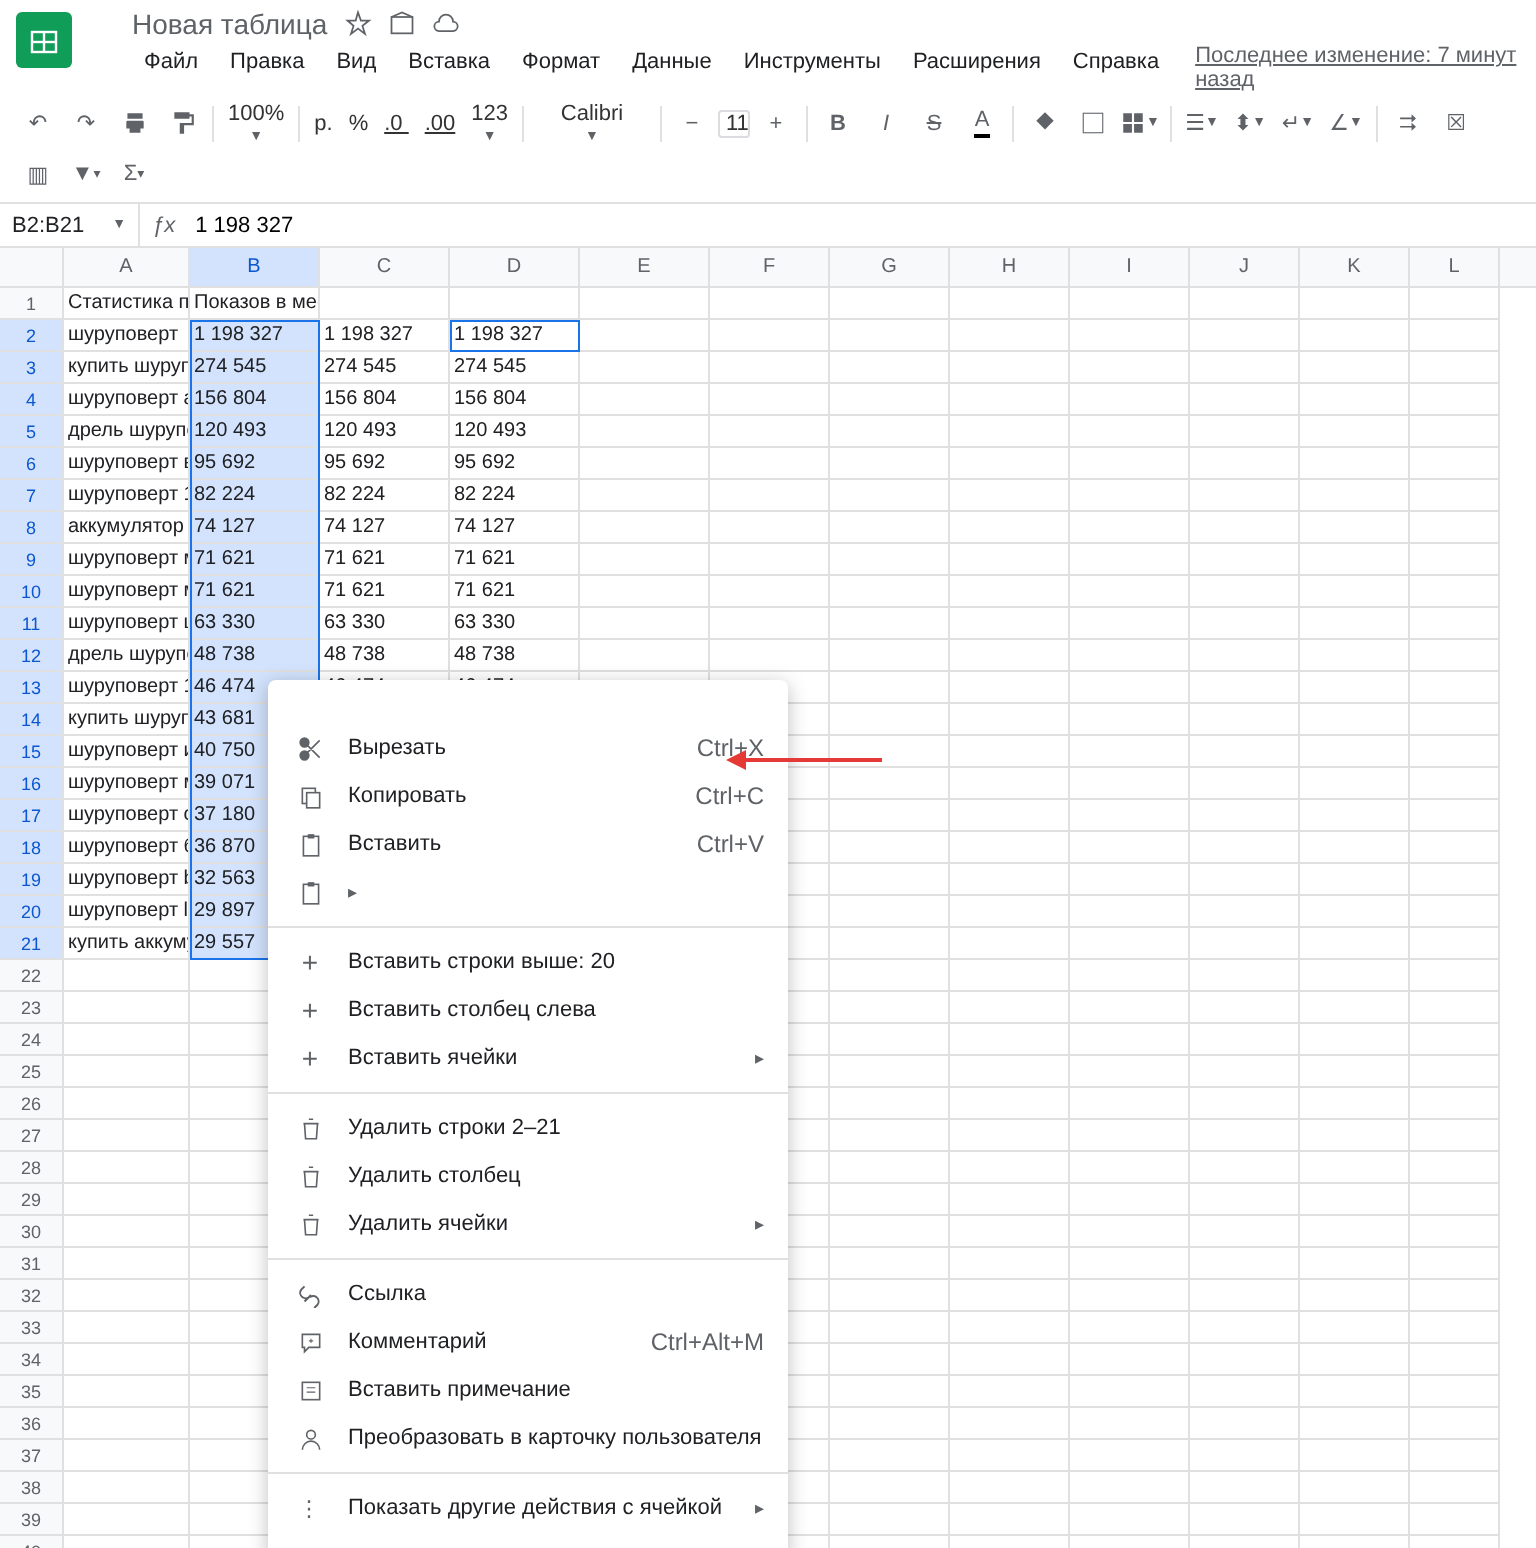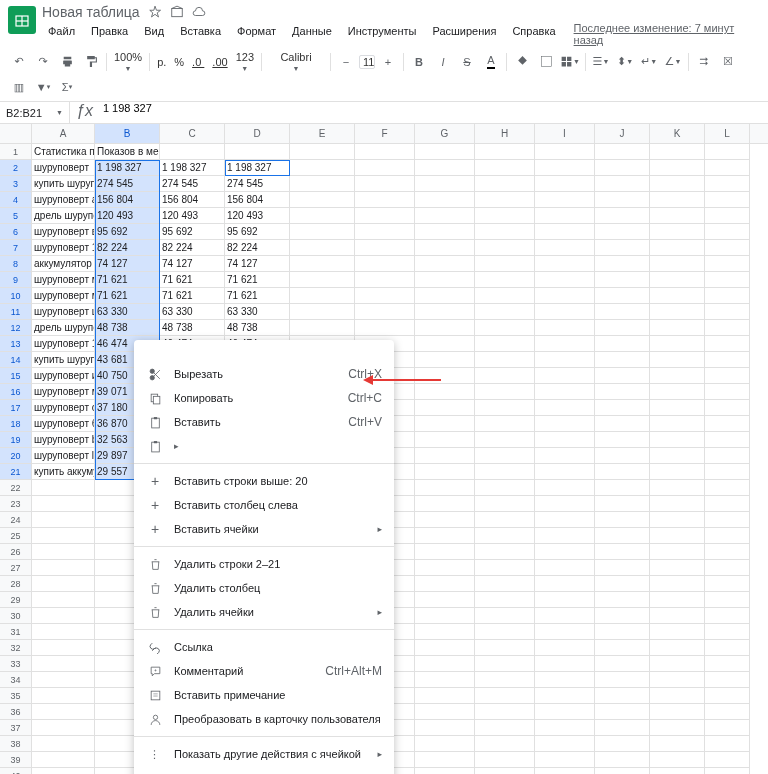--- a/index.html
+++ b/index.html
@@ -2,41 +2,41 @@
 <html><head>
 <meta charset="utf-8">
 <style>
   * { box-sizing: border-box; margin: 0; padding: 0; }
   body { font-family: Arial, sans-serif; font-size: 11px; background: #fff; color: #202124; width: 768px; overflow: hidden; }
   
   
   .header { display: flex; align-items: flex-start; padding: 4px 8px 0; }
   .logo { width: 28px; height: 28px; background: #0f9d58; border-radius: 3px; display: flex; align-items: center; justify-content: center; margin-right: 6px; margin-top: 2px; }
   .logo svg { fill: #fff; }
-  .title-area { flex: 1; }
+  .title-area { flex: 1; margin-left: 24px; }
   .title-row { display: flex; align-items: center; gap: 8px; }
   .doc-title { font-size: 14px; color: #5f6368; font-weight: 400; }
   .title-icon { color: #5f6368; width: 14px; height: 14px; cursor: pointer; }
   .menu-bar { display: flex; gap: 4px; margin-top: 2px; }
   .menu-item { padding: 3px 6px; font-size: 11px; cursor: pointer; border-radius: 3px; }
   .last-edit { color: #5f6368; text-decoration: underline; font-size: 11px; margin-left: 8px; cursor: pointer; }
   
   
   .toolbar { display: flex; align-items: center; padding: 3px 8px; border-bottom: 1px solid #e0e0e0; gap: 2px; flex-wrap: wrap; }
   .tb-btn { width: 22px; height: 22px; display: flex; align-items: center; justify-content: center; cursor: pointer; border-radius: 2px; color: #5f6368; }
   .tb-sep { width: 1px; height: 18px; background: #e0e0e0; margin: 0 2px; }
   .tb-text { font-size: 11px; color: #333; padding: 0 3px; cursor: pointer; display: flex; align-items: center; gap: 3px; }
   .tb-select { font-size: 11px; padding: 2px 3px; border: none; background: transparent; cursor: pointer; color: #333; display: flex; align-items: center; gap: 2px; flex-direction: column; }
   .arrow-d { font-size: 7px; color: #5f6368; }
   .color-underline { border-bottom: 2px solid #000; padding-bottom: 1px; }
   
   
-  .formula-row { display: flex; align-items: flex-start; border-bottom: 1px solid #e0e0e0; height: 22px; }
+  .formula-row { display: flex; align-items: center; border-bottom: 1px solid #e0e0e0; height: 22px; }
   .name-box { width: 70px; padding: 0 6px; font-size: 11px; border-right: 1px solid #e0e0e0; display: flex; align-items: center; justify-content: space-between; height: 100%; }
-  .fx-label { padding: 0 6px; font-style: italic; color: #5f6368; font-size: 16px; }
+  .fx-label { padding: 0 6px; font-style: italic; color: #5f6368; font-size: 11px; }
   .formula-input { flex: 1; padding: 0 4px; font-size: 11px; border: none; outline: none; }
   
   
   .grid { position: relative; }
   .col-headers { display: flex; height: 20px; background: #f8f9fa; border-bottom: 1px solid #e0e0e0; }
   .corner { width: 32px; border-right: 1px solid #e0e0e0; }
   .col-h { border-right: 1px solid #e0e0e0; display: flex; align-items: center; justify-content: center; font-size: 10px; color: #5f6368; }
   .col-h.sel { background: #d3e3fd; color: #0b57d0; }
   .row { display: flex; height: 16px; }
   .row-h { width: 32px; background: #f8f9fa; border-right: 1px solid #e0e0e0; border-bottom: 1px solid #e0e0e0; display: flex; align-items: center; justify-content: center; font-size: 9px; color: #5f6368; }

